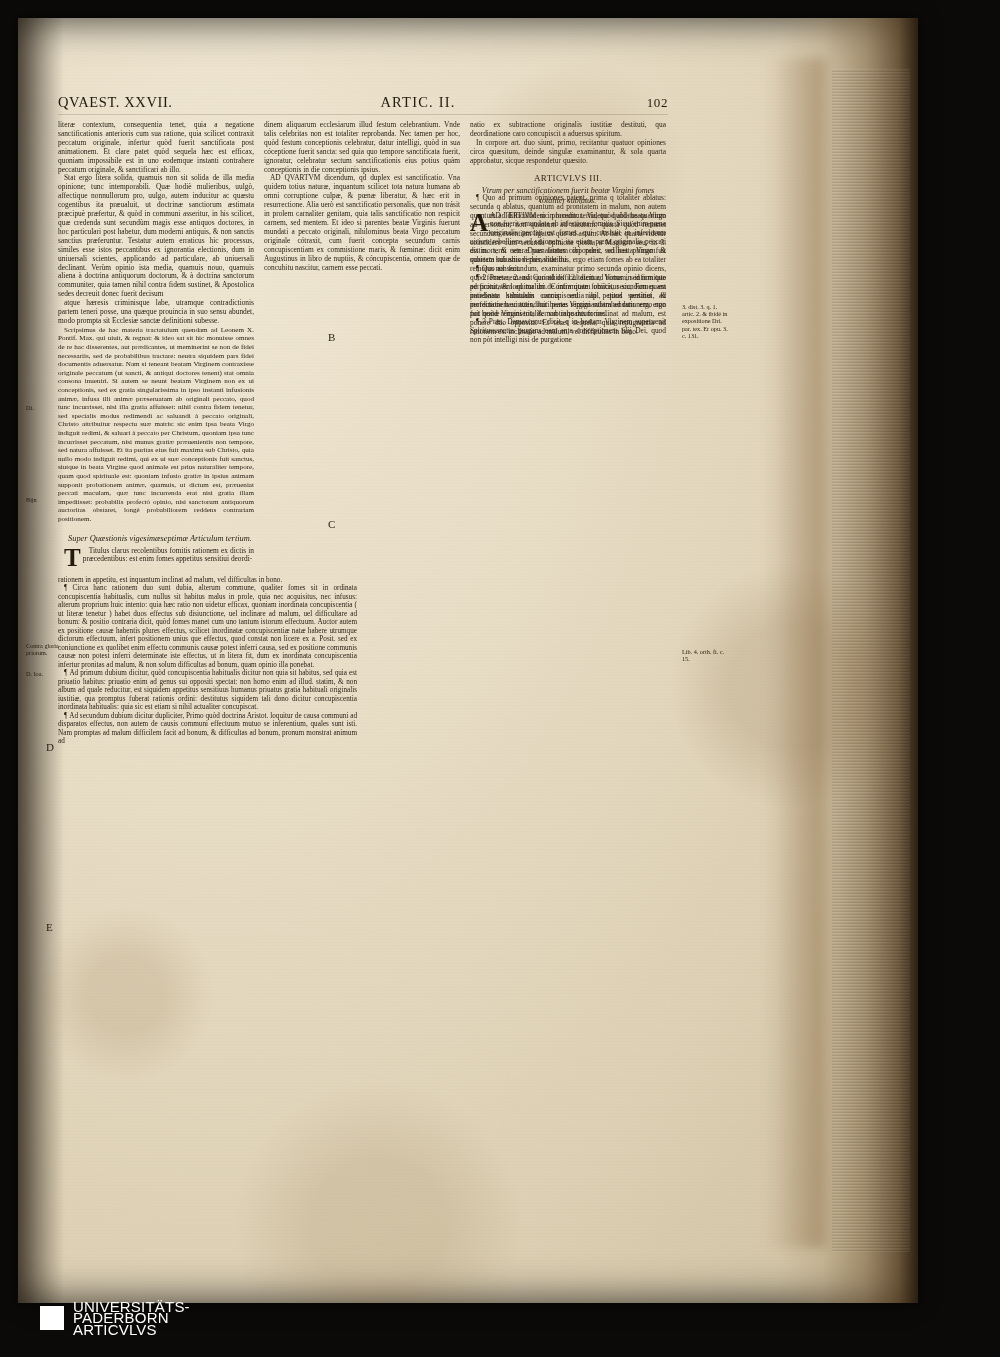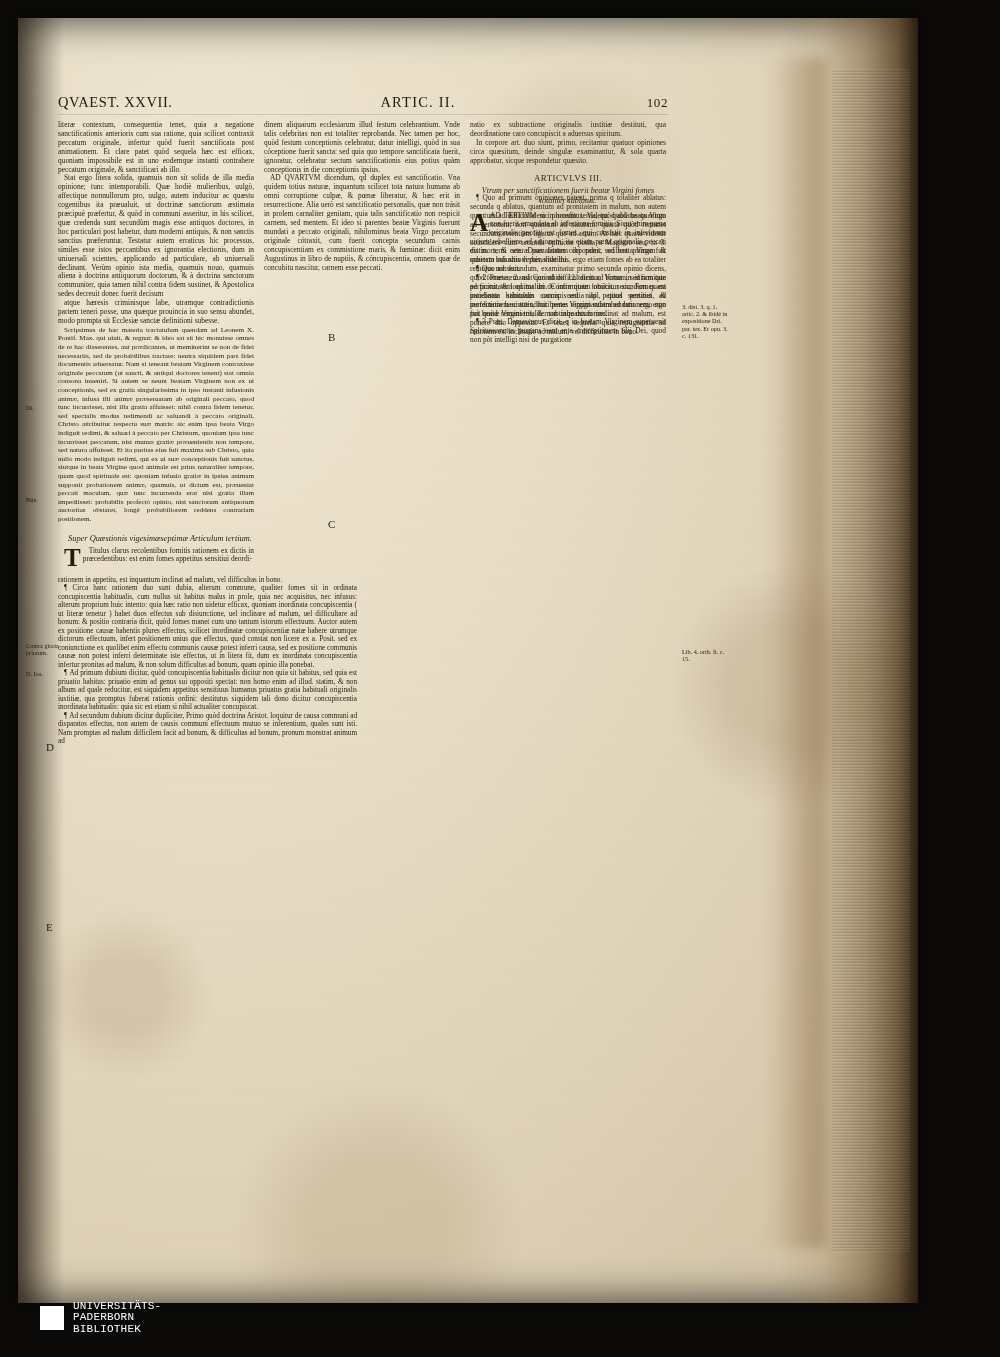--- a/index.html
+++ b/index.html
@@ -101,21 +101,21 @@
   
   .marg{position:absolute;font-size:6.2px;line-height:7.2px;color:#2a2013;width:34px;}
   .marg-left{left:8px;}
   .marg-right{left:664px;width:46px;}
 
   
   .stamp{
     position:absolute;left:40px;bottom:22px;display:flex;align-items:center;gap:9px;
   }
   .stamp-mark{width:24px;height:24px;background:#fff;}
-  .stamp-text{color:#fff;font-family:Liberation Mono, monospace;font-size:11px;line-height:11.5px;letter-spacing:.2px;}
+  .stamp-text{color:#fff;font-family:Liberation Sans, sans-serif;font-size:15px;line-height:11.5px;letter-spacing:.2px;}
 
   .noise{position:absolute;inset:0;pointer-events:none;opacity:.16;
     background-image:repeating-linear-gradient(0deg,rgba(0,0,0,.05) 0 1px,rgba(255,255,255,0) 1px 3px);}
 </style>
 </head>
 <body>
 
 <div class="page-root">
 
   <div class="folio">
@@ -196,17 +196,17 @@
     <div class="fore-edge"></div>
     <div class="foxing"></div>
     <div class="noise"></div>
   </div>
 
   <div class="stamp">
     <div class="stamp-mark"></div>
     <div class="stamp-text">
       <div>UNIVERSITÄTS-</div>
       <div>PADERBORN</div>
-      <div>BIBLIOTHEK</div>
+      <div>ARTICVLVS</div>
     </div>
   </div>
 
 </div>
 
 </body></html>

